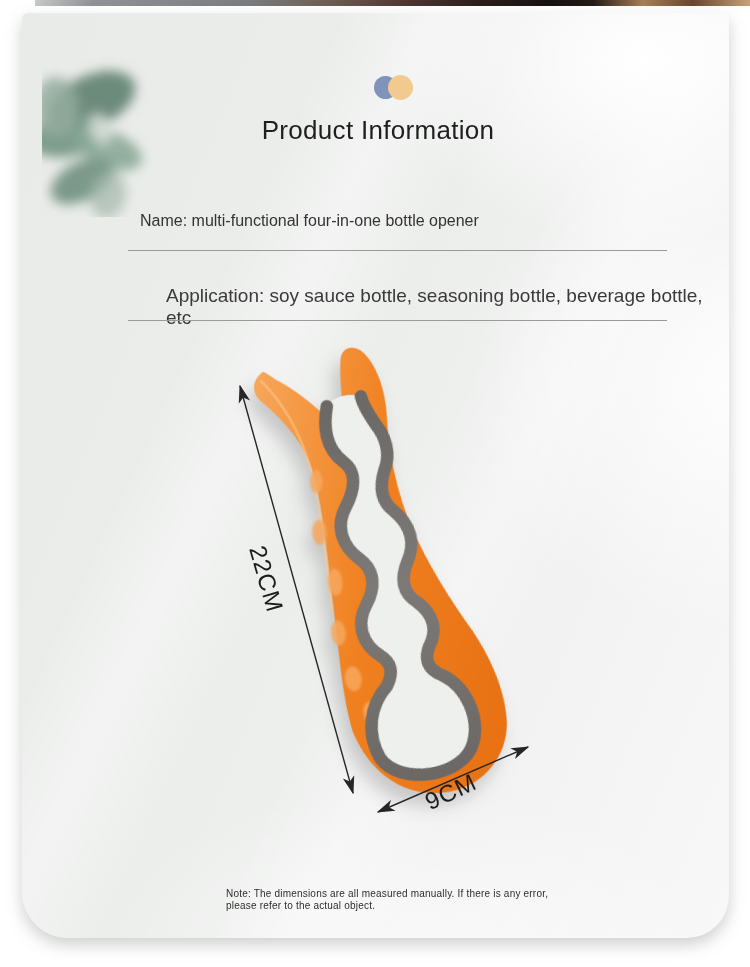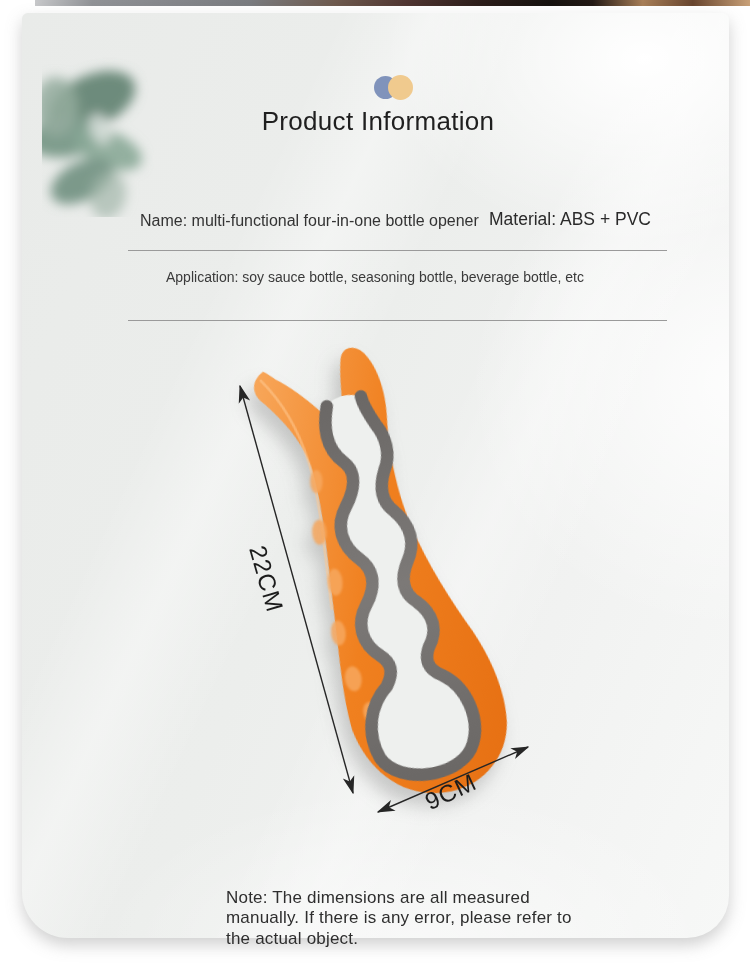--- a/index.html
+++ b/index.html
@@ -28,28 +28,28 @@
 
   
   .leaf{position:absolute;left:20px;top:36px;width:112px;height:168px;}
 
   
   .dots{position:absolute;left:350px;top:61px;width:46px;height:28px;}
   .dot{position:absolute;border-radius:50%;}
   .dot-blue{left:2px;top:2px;width:23px;height:23px;background:var(--logo-left,#8093bb);}
   .dot-tan{left:16px;top:1px;width:25px;height:25px;background:var(--logo-right,#f0ca8e);}
 
-  .page-title{position:absolute;left:0;top:93px;width:712px;text-align:center;
+  .page-title{position:absolute;left:0;top:102px;width:712px;text-align:center;
     font-size:26px;color:#1f1f1f;letter-spacing:.3px;}
 
   .spec-name{position:absolute;left:118px;top:199px;font-size:16px;color:#333;}
   .spec-material{position:absolute;left:467px;top:196px;font-size:17.5px;color:#2a2a2a;}
   .rule{position:absolute;left:106px;width:539px;height:1px;background:#9a9a9a;}
   .rule-top{top:237px;} .rule-bottom{top:307px;}
-  .spec-application{position:absolute;left:144px;top:256px;font-size:14px;color:#3a3a3a;}
+  .spec-application{position:absolute;left:144px;top:272px;font-size:19px;color:#3a3a3a;}
 
   
   .tool{position:absolute;left:260px;top:335px;width:250px;height:480px;
     transform:rotate(-13deg);transform-origin:50% 50%;
     filter:drop-shadow(-9px 11px 9px rgba(105,105,105,.32));}
   .tool-body{fill:url(#bodyGrad);}
   .s-light{stop-color:var(--body-orange-light,#f8a85c);}
   .s-mid{stop-color:var(--body-orange,#f0801f);}
   .s-dark{stop-color:var(--body-orange-dark,#e66f12);}
   .g-mid{stop-color:var(--grip-gray,#7c7977);}
@@ -63,21 +63,21 @@
   
   .arrows{position:absolute;left:0;top:0;width:750px;height:967px;pointer-events:none;}
   .arrows line{stroke:var(--arrow-black,#262626);stroke-width:1.4;}
   .arrows .ah{fill:var(--arrow-black,#262626);}
   .dim-label{position:absolute;font-size:24px;color:#1c1c1c;letter-spacing:1px;
     transform-origin:center;white-space:nowrap;}
   .dim-length{left:232px;top:565px;transform:rotate(74deg);}
   .dim-width{left:424px;top:778px;transform:rotate(-25deg);}
 
   .footnote{position:absolute;left:204px;top:875px;width:352px;
-    font-size:17px;line-height:1.2;color:#2e2e2e;letter-spacing:.2px;}
+    font-size:10px;line-height:1.2;color:#2e2e2e;letter-spacing:.2px;}
 </style>
 </head>
 <body>
 
 <div id="viewport">
 
   <div class="prev-strip"></div>
 
   <div class="card">
 
@@ -99,21 +99,20 @@
     </svg>
 
     <div class="dots">
       <span class="dot dot-blue"></span>
       <span class="dot dot-tan"></span>
     </div>
 
     <div class="page-title">Product Information</div>
 
     <div class="spec-name">Name: multi-functional four-in-one bottle opener</div>
-    <div class="spec-material">Material: ABS + PVC</div>
 
     <div class="rule rule-top"></div>
     <div class="spec-application">Application: soy sauce bottle, seasoning bottle, beverage bottle, etc</div>
     <div class="rule rule-bottom"></div>
 
     <div class="footnote">Note: The dimensions are all measured manually. If there is any error, please refer to the actual object.</div>
   </div>
 
   <svg class="tool" viewBox="0 0 220 460">
     <defs>

